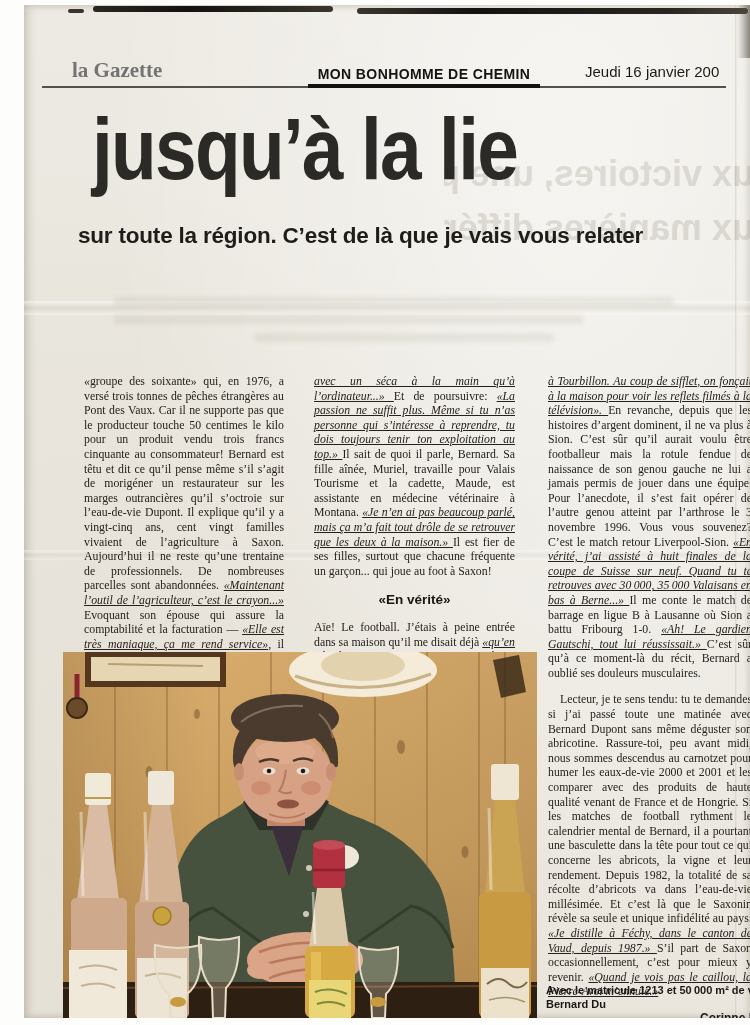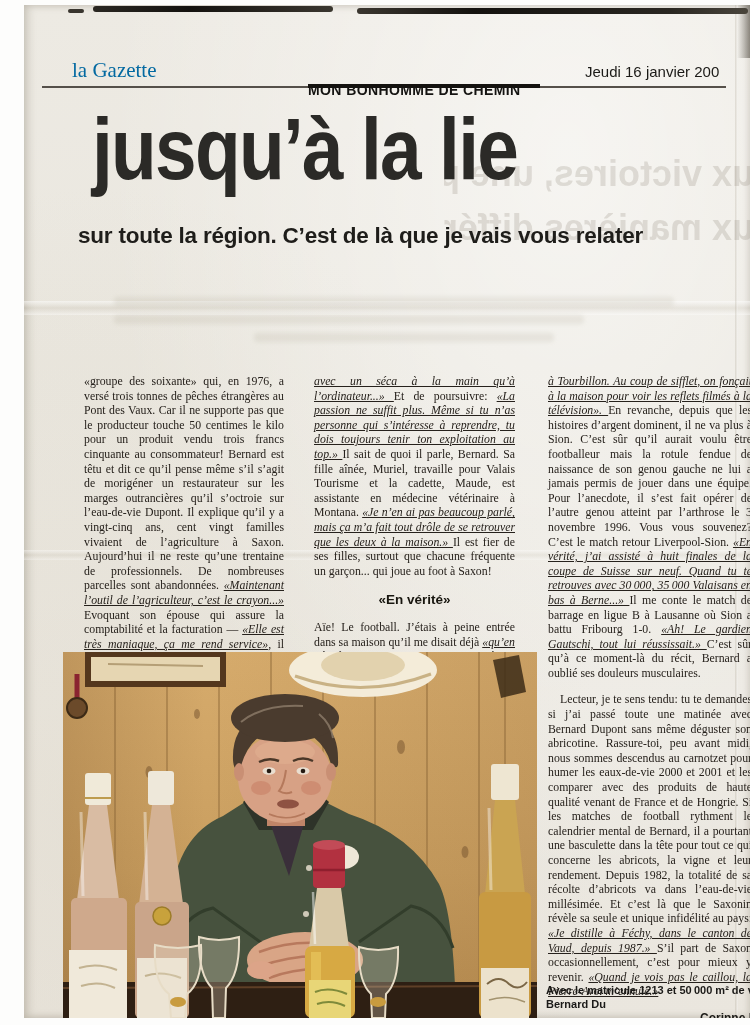--- a/index.html
+++ b/index.html
@@ -21,22 +21,22 @@
   .edge-line{position:absolute;left:711px;top:0;width:3px;height:1013px;
     background:linear-gradient(90deg,rgba(150,140,120,.25),rgba(255,255,255,.4));}
 
   
   .streak-a{position:absolute;left:93px;top:6px;width:240px;height:6px;background:linear-gradient(90deg,#2a2722,#14120f 40%,#3a362f);border-radius:3px;}
   .streak-b{position:absolute;left:357px;top:8px;width:391px;height:6px;background:linear-gradient(90deg,#3a362f,#14120f 30%,#2a2722 80%,#4a463d);border-radius:3px;}
   .streak-c{position:absolute;left:68px;top:9px;width:16px;height:4px;background:#39352e;border-radius:2px;}
   .corner-dark{position:absolute;left:737px;top:0;width:13px;height:58px;background:linear-gradient(90deg,rgba(90,85,75,.0),rgba(70,65,55,.55));}
 
   
-  .gazette{position:absolute;left:72px;top:58px;font-family:"Liberation Serif",serif;font-size:21px;color:#0369a1;}
-  .section{position:absolute;left:308px;top:82px;width:232px;
+  .gazette{position:absolute;left:72px;top:58px;font-family:"Liberation Serif",serif;font-size:21px;color:#737373;font-weight:bold;}
+  .section{position:absolute;left:308px;top:66px;width:232px;text-align:center;
     font-family:"Liberation Sans",sans-serif;font-weight:bold;font-size:14px;letter-spacing:.4px;color:#141311;}
   .issue-date{position:absolute;left:585px;top:63px;width:200px;white-space:nowrap;
     font-family:"Liberation Sans",sans-serif;font-size:15px;color:#1b1a17;}
   .rule{position:absolute;left:42px;top:86px;width:684px;height:2px;background:#55504a;}
   .rule-bold{position:absolute;left:308px;top:84px;width:232px;height:4px;background:#14120f;}
 
   
   .ghost-head{position:absolute;left:420px;top:142px;width:330px;text-align:left;
     font-family:"Liberation Sans",sans-serif;font-weight:bold;font-size:36px;line-height:54px;
     color:rgba(125,117,98,.20);transform:scaleX(-1);white-space:nowrap;overflow:hidden;filter:blur(.6px);}

